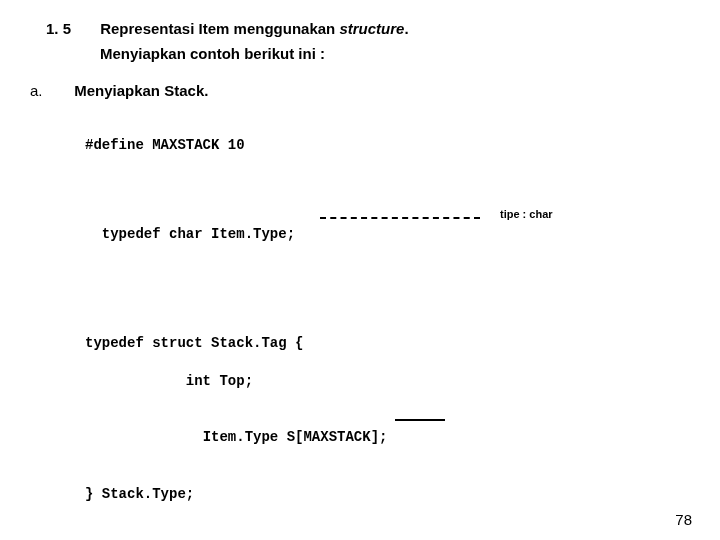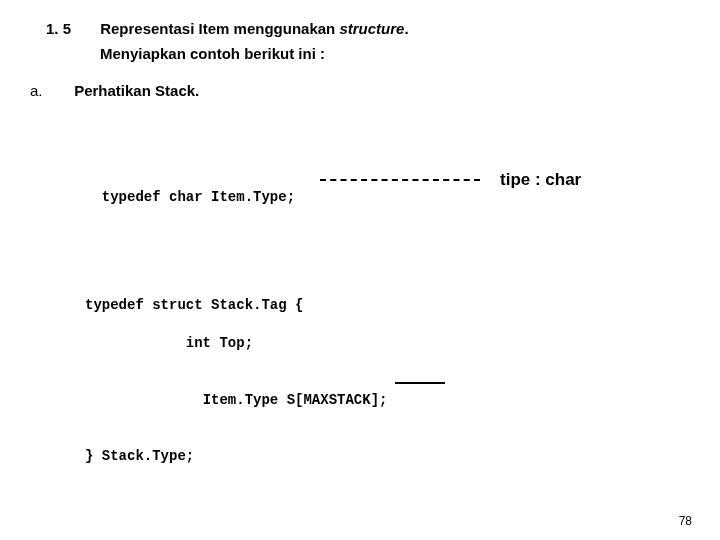--- a/index.html
+++ b/index.html
@@ -62,48 +62,49 @@
   }
   .solid-line {
     position: absolute;
     border-top: 2px solid #000;
     height: 0;
   }
   .annot {
     position: absolute;
     font-family: "Comic Sans MS", cursive, sans-serif;
     font-weight: bold;
-    font-size: 17px;
+    font-size: 11px;
     white-space: nowrap;
   }
   .page-num {
     position: absolute;
     bottom: 12px;
     right: 28px;
     font-weight: normal;
-    font-size: 12px;
+    font-size: 15px;
   }
 </style>
 </head>
 <body>
 
 <div>
   <span class="section-num">1. 5</span>
   <span class="section-title">
     <span>Representasi Item menggunakan </span><span class="italic">structure</span><span>.</span>
   </span>
 </div>
 <div class="subtitle">Menyiapkan contoh berikut ini :</div>
 
 <div class="subsection">
   <span class="subsection-label">a.</span>
-  <span class="subsection-title">Perhatikan Stack.</span>
+  <span class="subsection-title">Menyiapkan Stack.</span>
 </div>
 
 <div class="code-block">
+<div class="row"><span>#define MAXSTACK 10</span></div>
 <div class="row" style="height:14px;"></div>
 <div class="row">
   <span>typedef char Item.Type;</span>
   <span class="dash-line" style="left:235px;top:10px;width:160px;"></span>
   <span class="annot" style="left:415px;top:0px;">tipe : char</span>
 </div>
 <div class="row" style="height:14px;"></div>
 <div class="row"><span>typedef struct Stack.Tag {</span></div>
 <div class="row"><span>            int Top;</span></div>
 <div class="row">

